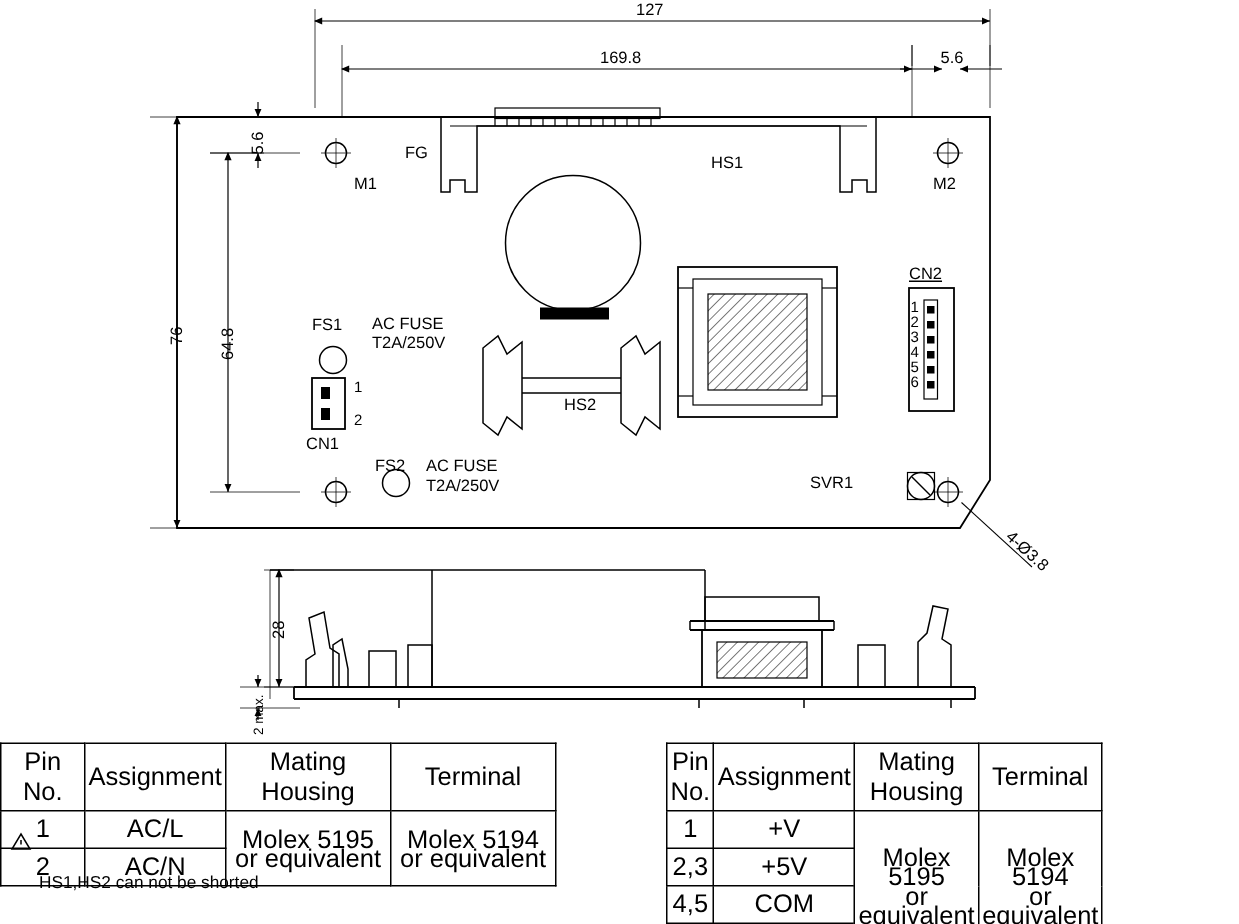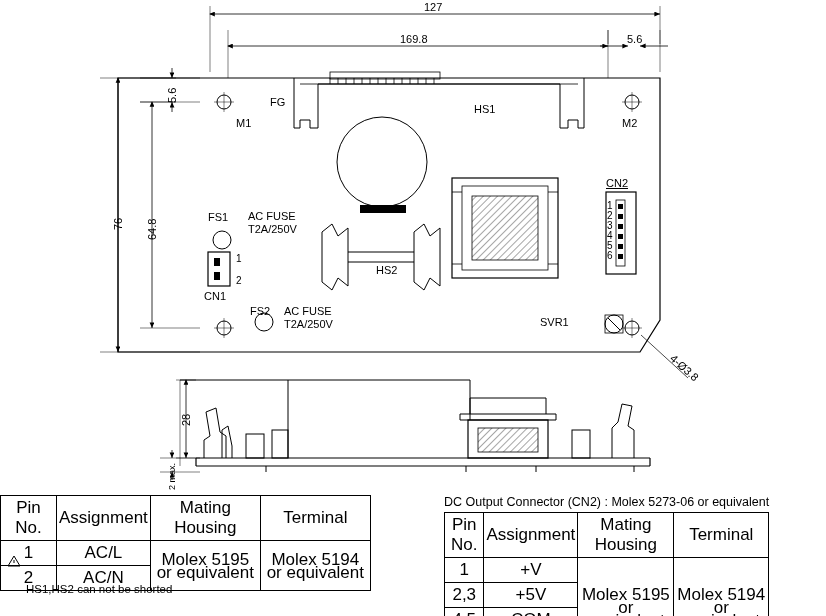--- a/index.html
+++ b/index.html
@@ -311,21 +311,20 @@
         </tr>
         <tr>
           <td>2</td>
           <td>AC/N</td>
         </tr>
       </tbody>
     </table>
   </div>
 
   <div class="tbl-wrap" style="left:444px; top:495px;">
-    <div class="tbl-title">DC Output Connector (CN2) : Molex 5273-06 or equivalent</div>
     <table class="conn">
       <colgroup>
         <col style="width:56px">
           <col style="width:76px">
           <col style="width:124px">
           <col style="width:120px">
       </colgroup>
       <thead>
         <tr>
           <th>Pin No.</th>

